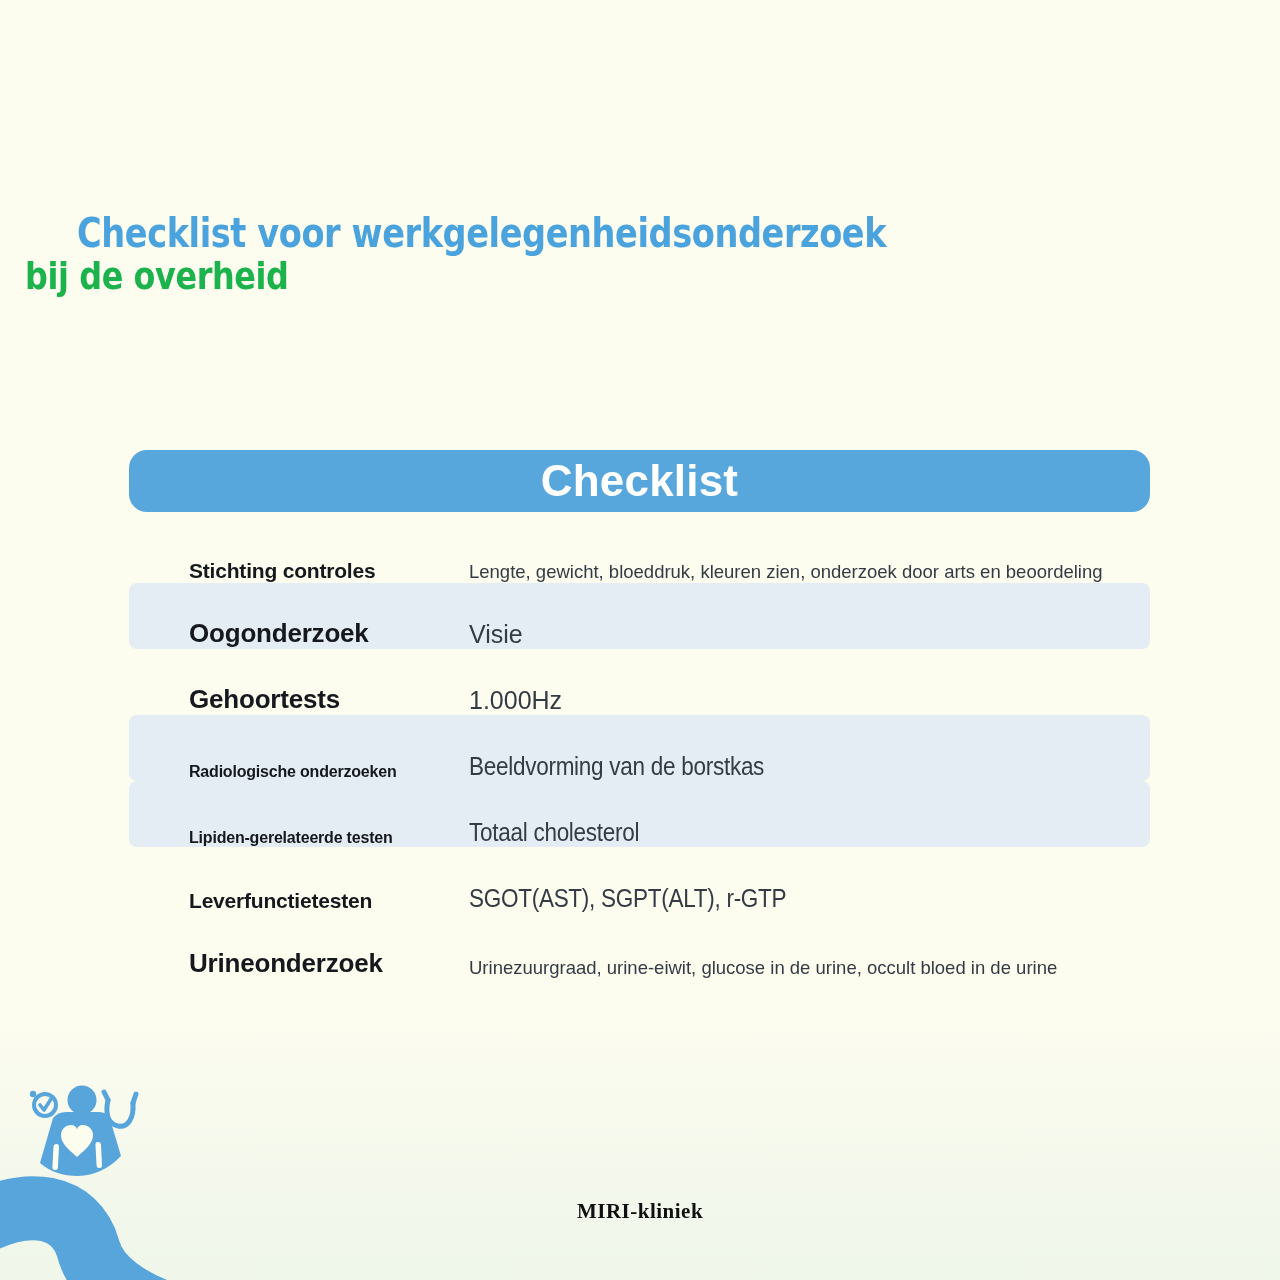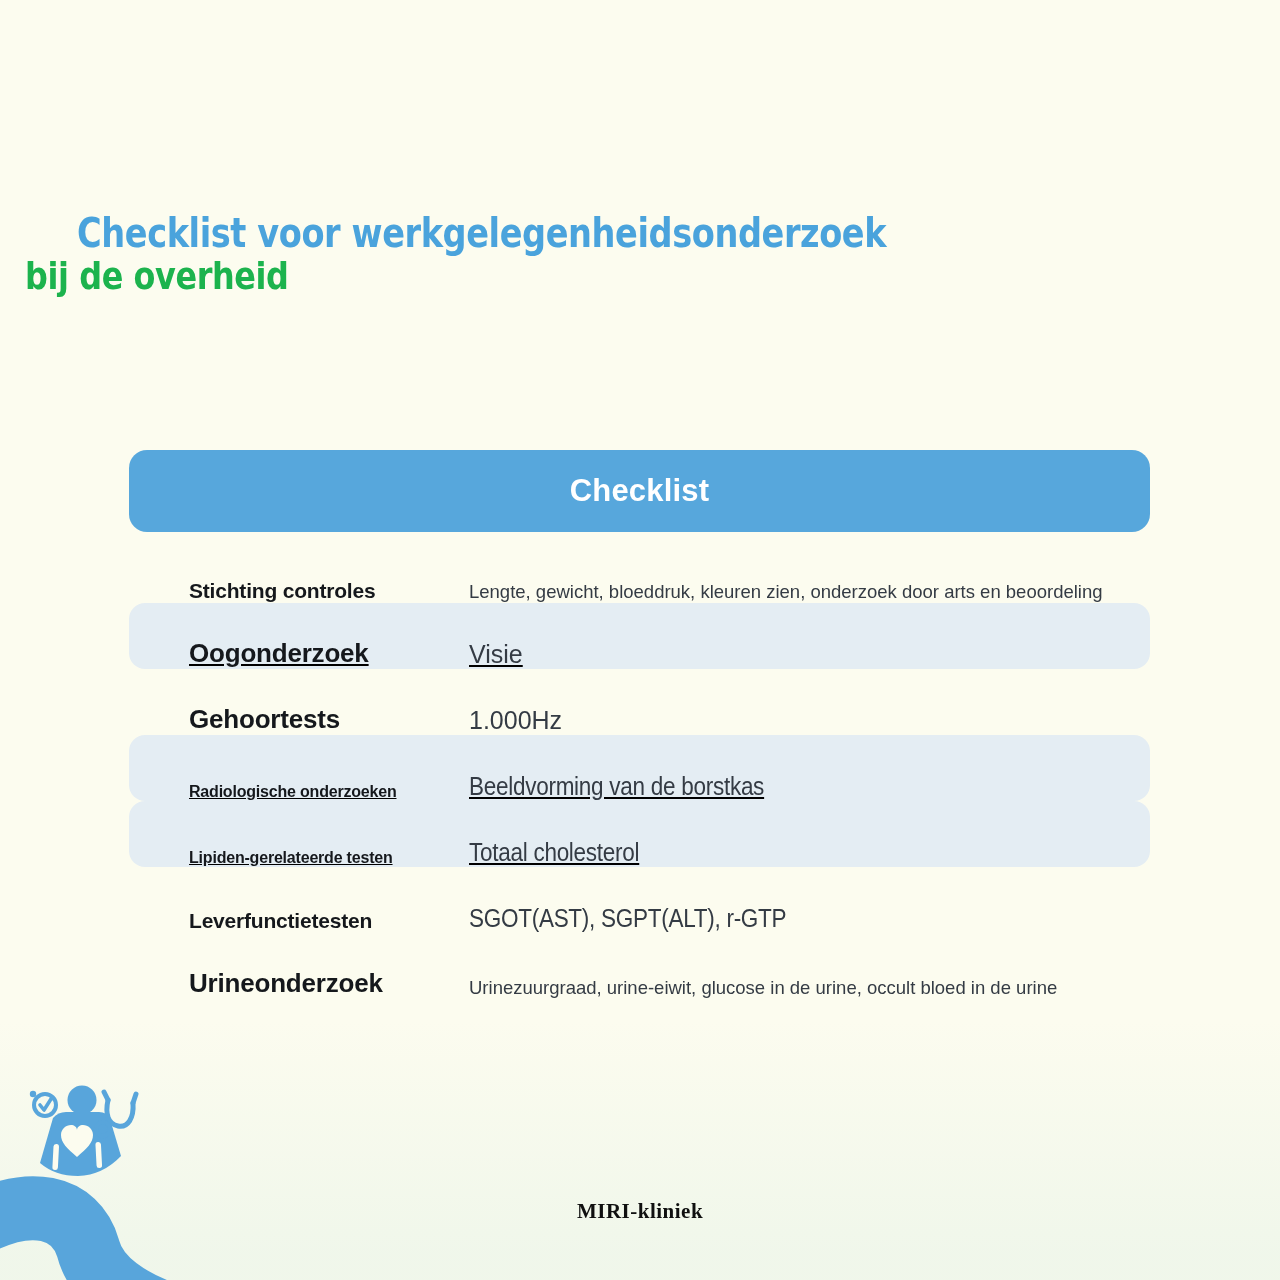--- a/index.html
+++ b/index.html
@@ -45,43 +45,42 @@
   }
 
   
   .table {
     position: absolute;
     left: 129px;
     top: 450px;
     width: 1021px;
   }
   .table-header {
-    height: 82px;
+    height: 62px;
     border-radius: 18px;
     background: var(--accent, #57A7DC);
     display: flex;
     align-items: center;
     justify-content: center;
     color: #FFFFFF;
-    font-size: 31px;
+    font-size: 44px;
     font-weight: bold;
     letter-spacing: 0.2px;
   }
   .rows { margin-top: 5px; }
   .row {
     height: 66px;
     display: flex;
     align-items: flex-end;
     padding: 0 30px 0 60px;
     box-sizing: border-box;
   }
   .row.highlight {
     background: var(--row-highlight, #E4EDF3);
-    border-radius: 16px;
-    text-decoration: underline;
+    border-radius: 8px;
   }
   .row-label {
     width: 280px;
     flex: 0 0 280px;
     color: #15181C;
     font-weight: bold;
     letter-spacing: -0.2px;
   }
   .label-lg { font-size: 26px; }
   .label-md { font-size: 21px; }

